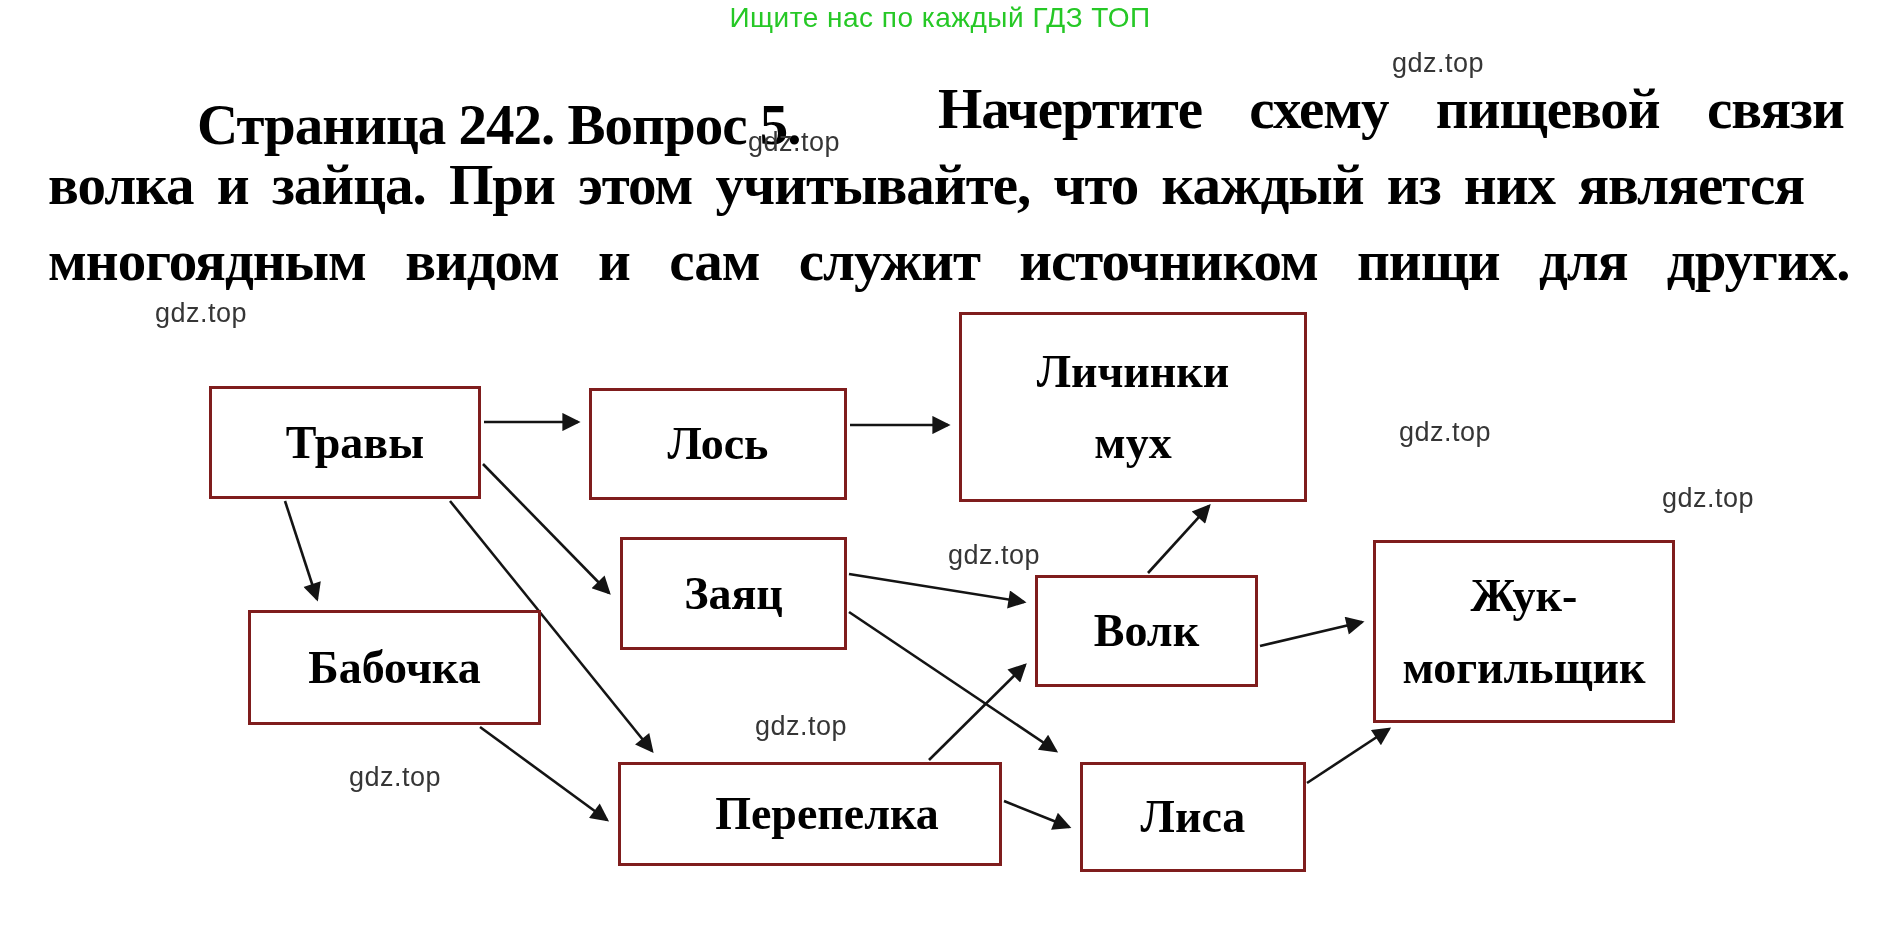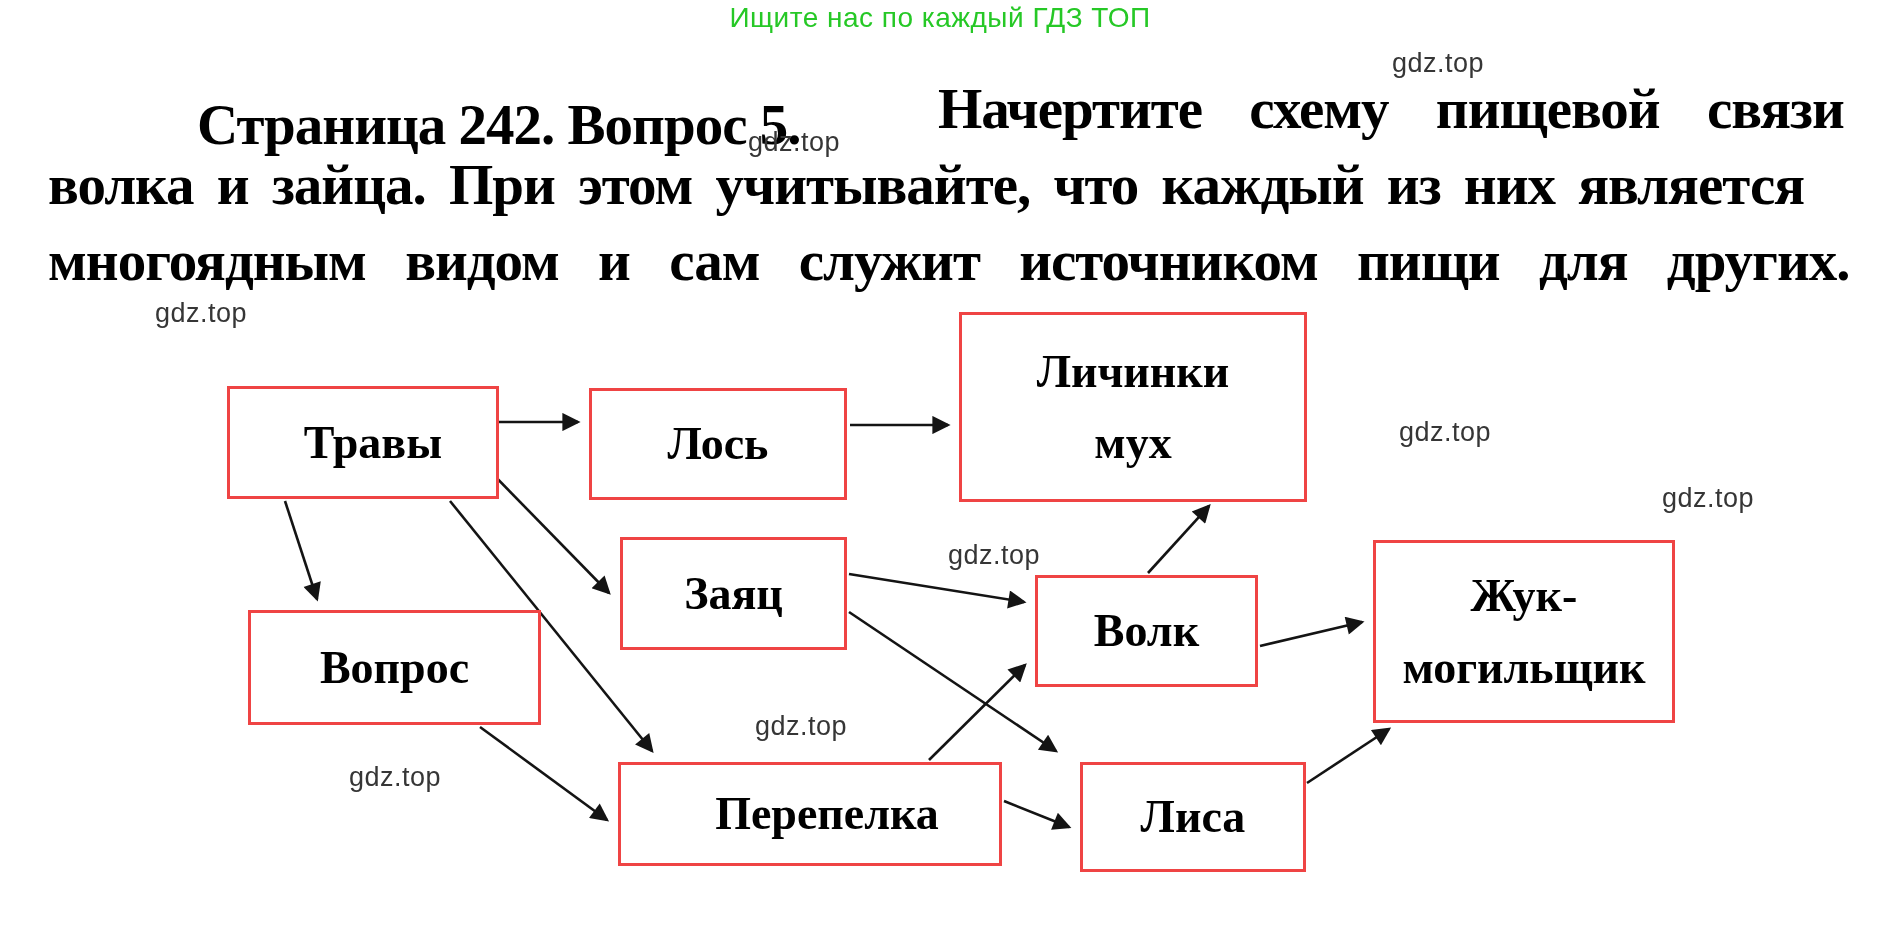--- a/index.html
+++ b/index.html
@@ -20,21 +20,21 @@
   .l2{left:48px;top:156px;word-spacing:10px;}
   .l3{left:48px;top:232px;word-spacing:26px;}
 
   
   .wm{position:absolute;font-family:"Liberation Sans","DejaVu Sans",sans-serif;
       font-size:27px;font-weight:400;color:#363636;letter-spacing:.5px;white-space:pre;}
 
   
   #edges{position:absolute;left:0;top:0;}
   .node{position:absolute;box-sizing:border-box;background:#ffffff;
-        border:3px solid #ef4444;display:flex;align-items:center;justify-content:center;
+        border:3px solid #7f1d1d;display:flex;align-items:center;justify-content:center;
         text-align:center;white-space:pre-line;color:#000;
         font-weight:bold;font-size:46px;line-height:1.55;}
 
   
   .footer-mark{position:absolute;left:718px;top:901px;white-space:pre;
         font-family:"Liberation Sans","DejaVu Sans",sans-serif;
         font-size:31px;font-weight:600;letter-spacing:.5px;}
 </style>
 </head>
 <body>
@@ -74,26 +74,26 @@
         <line x1="849" y1="612" x2="1056" y2="751" stroke="#141414" stroke-width="2.6" marker-end="url(#ah)"></line>
         <line x1="929" y1="760" x2="1025" y2="665" stroke="#141414" stroke-width="2.6" marker-end="url(#ah)"></line>
         <line x1="1004" y1="801" x2="1069" y2="827" stroke="#141414" stroke-width="2.6" marker-end="url(#ah)"></line>
         <line x1="1148" y1="573" x2="1209" y2="506" stroke="#141414" stroke-width="2.6" marker-end="url(#ah)"></line>
         <line x1="1260" y1="646" x2="1362" y2="622" stroke="#141414" stroke-width="2.6" marker-end="url(#ah)"></line>
         <line x1="1307" y1="783" x2="1389" y2="729" stroke="#141414" stroke-width="2.6" marker-end="url(#ah)"></line>
       </g>
   </svg>
 
   <div id="nodes">
-    <div class="node" style="left: 227px; top: 386px; width: 272px; height: 113px; padding-left: 20px;">Травы</div>
+    <div class="node" style="left: 209px; top: 386px; width: 272px; height: 113px; padding-left: 20px;">Травы</div>
     <div class="node" style="left: 589px; top: 388px; width: 258px; height: 112px;">Лось</div>
     <div class="node" style="left: 959px; top: 312px; width: 348px; height: 190px;">Личинки
 мух</div>
     <div class="node" style="left: 620px; top: 537px; width: 227px; height: 113px;">Заяц</div>
-    <div class="node" style="left: 248px; top: 610px; width: 293px; height: 115px;">Вопрос</div>
+    <div class="node" style="left: 248px; top: 610px; width: 293px; height: 115px;">Бабочка</div>
     <div class="node" style="left: 1035px; top: 575px; width: 223px; height: 112px;">Волк</div>
     <div class="node" style="left: 1373px; top: 540px; width: 302px; height: 183px;">Жук-
 могильщик</div>
     <div class="node" style="left: 618px; top: 762px; width: 384px; height: 104px; padding-left: 34px;">Перепелка</div>
     <div class="node" style="left: 1080px; top: 762px; width: 226px; height: 110px;">Лиса</div>
   </div>
 
 
 </div>
 

